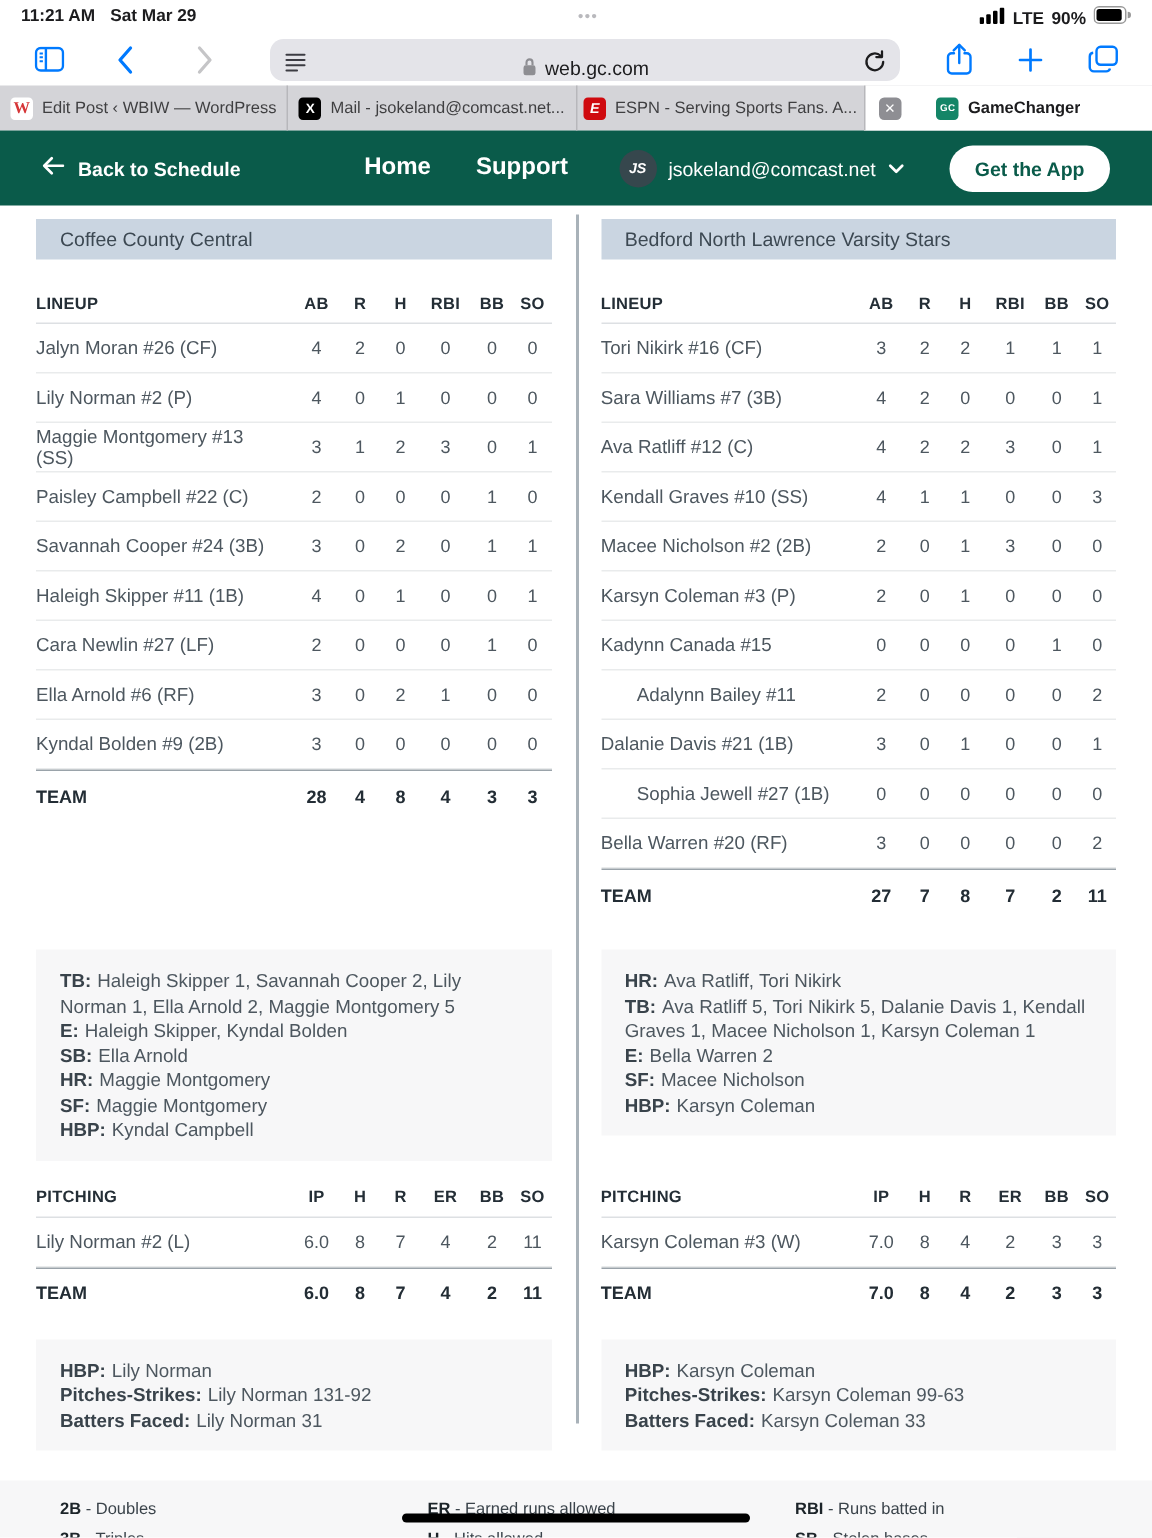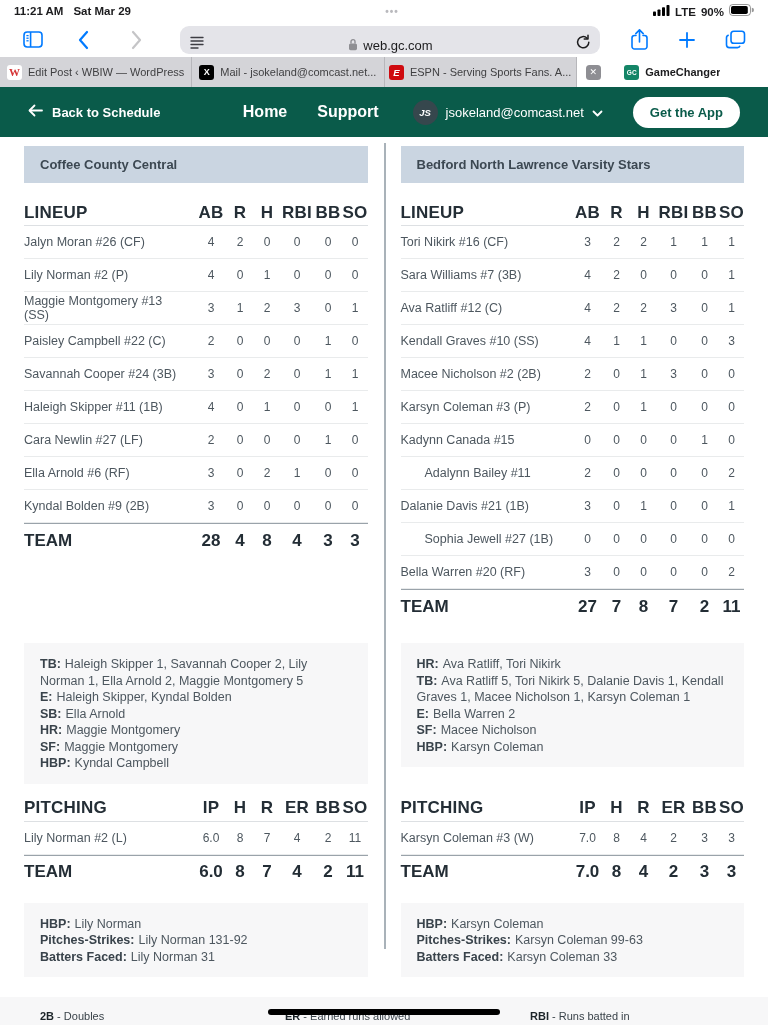--- a/index.html
+++ b/index.html
@@ -50,33 +50,33 @@
   .cta { margin-left:30px; background:#fff; color:#0a5b4a; font-size:13px; font-weight:700;
     padding:8px 17px; border-radius:18px; border:none; cursor:pointer; font-family:inherit; }
 
   
   .content { position:relative; display:grid; grid-template-columns:1fr 1fr; column-gap:33px;
     align-items:start; padding:9px 24px 0; }
   .v-divider { position:absolute; left:384px; top:6px; height:806px; width:1.5px; background:#a9b2b9; }
   .gc1 { grid-column:1; } .gc2 { grid-column:2; }
   .gr1 { grid-row:1; } .gr2 { grid-row:2; } .gr3 { grid-row:3; } .gr4 { grid-row:4; } .gr5 { grid-row:5; }
 
-  .team-header { height:37px; background:#cad5e1; display:flex; align-items:center; padding:0 16px;
-    font-size:13px; font-weight:700; color:#3c4852; margin-bottom:17px; }
+  .team-header { height:27px; background:#cad5e1; display:flex; align-items:center; padding:0 16px;
+    font-size:13px; font-weight:400; color:#3c4852; margin-bottom:17px; }
 
   .stat-table { width:100%; }
   .srow { display:grid; grid-template-columns:1fr 31px 27px 27px 33px 29px 25px; align-items:center;
     min-height:33px; border-bottom:1px solid #e9ebec; }
   .srow .name { font-size:12.5px; color:#4d575f; padding-right:6px; }
   .srow .name.indented { padding-left:24px; }
   .srow .st { font-size:12px; color:#4d575f; text-align:center; }
   .srow.head { min-height:26px; border-bottom:1px solid #dde0e3; }
-  .srow.head .name, .srow.head .st { font-size:17px; font-weight:700; color:#242e36; letter-spacing:.2px; }
+  .srow.head .name, .srow.head .st { font-size:11px; font-weight:700; color:#242e36; letter-spacing:.2px; }
   .srow.team { min-height:34px; border-top:1.5px solid #9aa3aa; border-bottom:none; }
-  .srow.team .name, .srow.team .st { font-weight:700; color:#232d35; font-size:17px; }
+  .srow.team .name, .srow.team .st { font-weight:700; color:#232d35; font-size:12px; }
   .lineup { margin-bottom:20px; }
   .pitching { margin-bottom:14px; }
 
   .notes { background:#f7f7f8; padding:13px 16px 12px; font-size:12.5px; line-height:1.32; color:#4d575f;
     margin-bottom:12px; width:100%; }
   .note-line b { color:#39434b; margin-right:4px; font-weight:700; }
 
   
   .legend { margin-top:8px; background:#f7f7f8; height:66px; padding:10px 40px 0; display:grid;
     grid-template-columns:245px 245px 1fr; font-size:11px; line-height:1.8; color:#3a434a; overflow:hidden; }

